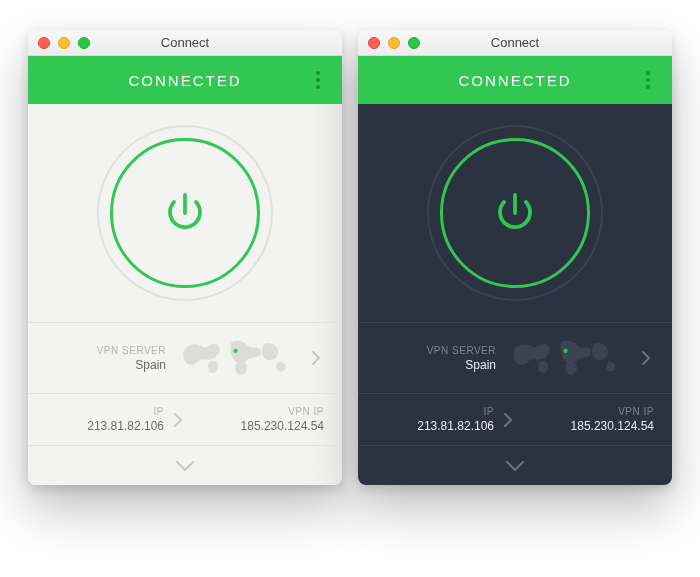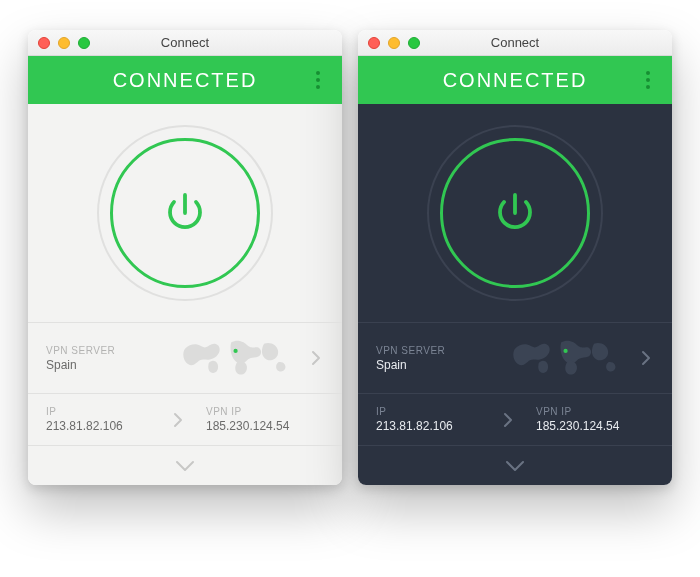--- a/index.html
+++ b/index.html
@@ -9,25 +9,25 @@
   
   .titlebar{height:26px;background:linear-gradient(#f8f8f8,#ececec);border-bottom:1px solid #d9d9d9;display:flex;align-items:center;position:relative;}
   .traffic{display:flex;gap:8px;position:absolute;left:10px;top:7px;}
   .traffic span{width:12px;height:12px;border-radius:50%;display:block;}
   .t-close{background:#ff5f57;border:1px solid #e24238;}
   .t-min{background:#febc2e;border:1px solid #e2a428;}
   .t-max{background:#28c840;border:1px solid #1fab35;}
   .titlebar .title{margin:0 auto;font-size:13px;color:#444;}
   
   .statusbar{height:48px;background:#31c752;display:flex;align-items:center;justify-content:center;position:relative;}
-  .statusbar .label{color:#fff;font-size:20px;letter-spacing:2px;font-weight:500;}
+  .statusbar .label{color:#fff;font-size:15px;letter-spacing:2px;font-weight:500;}
   .kebab{position:absolute;right:14px;top:0;height:48px;display:flex;flex-direction:column;align-items:center;justify-content:center;gap:3px;width:20px;cursor:pointer;}
   .kebab span{width:4px;height:4px;border-radius:50%;background:#178f33;}
   
-  .main{flex:1;display:flex;flex-direction:column;}
+  .main{flex:1;display:flex;flex-direction:column;text-align:right;}
   .light .main{background:#f3f3f2;}
   .dark  .main{background:#2b3240;}
   .power-wrap{height:218px;display:flex;align-items:center;justify-content:center;position:relative;}
   .ring-outer,.ring-inner{border-radius:50%;position:absolute;}
   .ring-outer{width:176px;height:176px;}
   .ring-inner{width:150px;height:150px;display:flex;align-items:center;justify-content:center;cursor:pointer;}
   .light .ring-outer{border:2px solid #e0e0df;}
   .light .ring-inner{border:3px solid #31c752;}
   .dark  .ring-outer{border:2px solid #3b4251;}
   .dark  .ring-inner{border:3px solid #31c752;}

